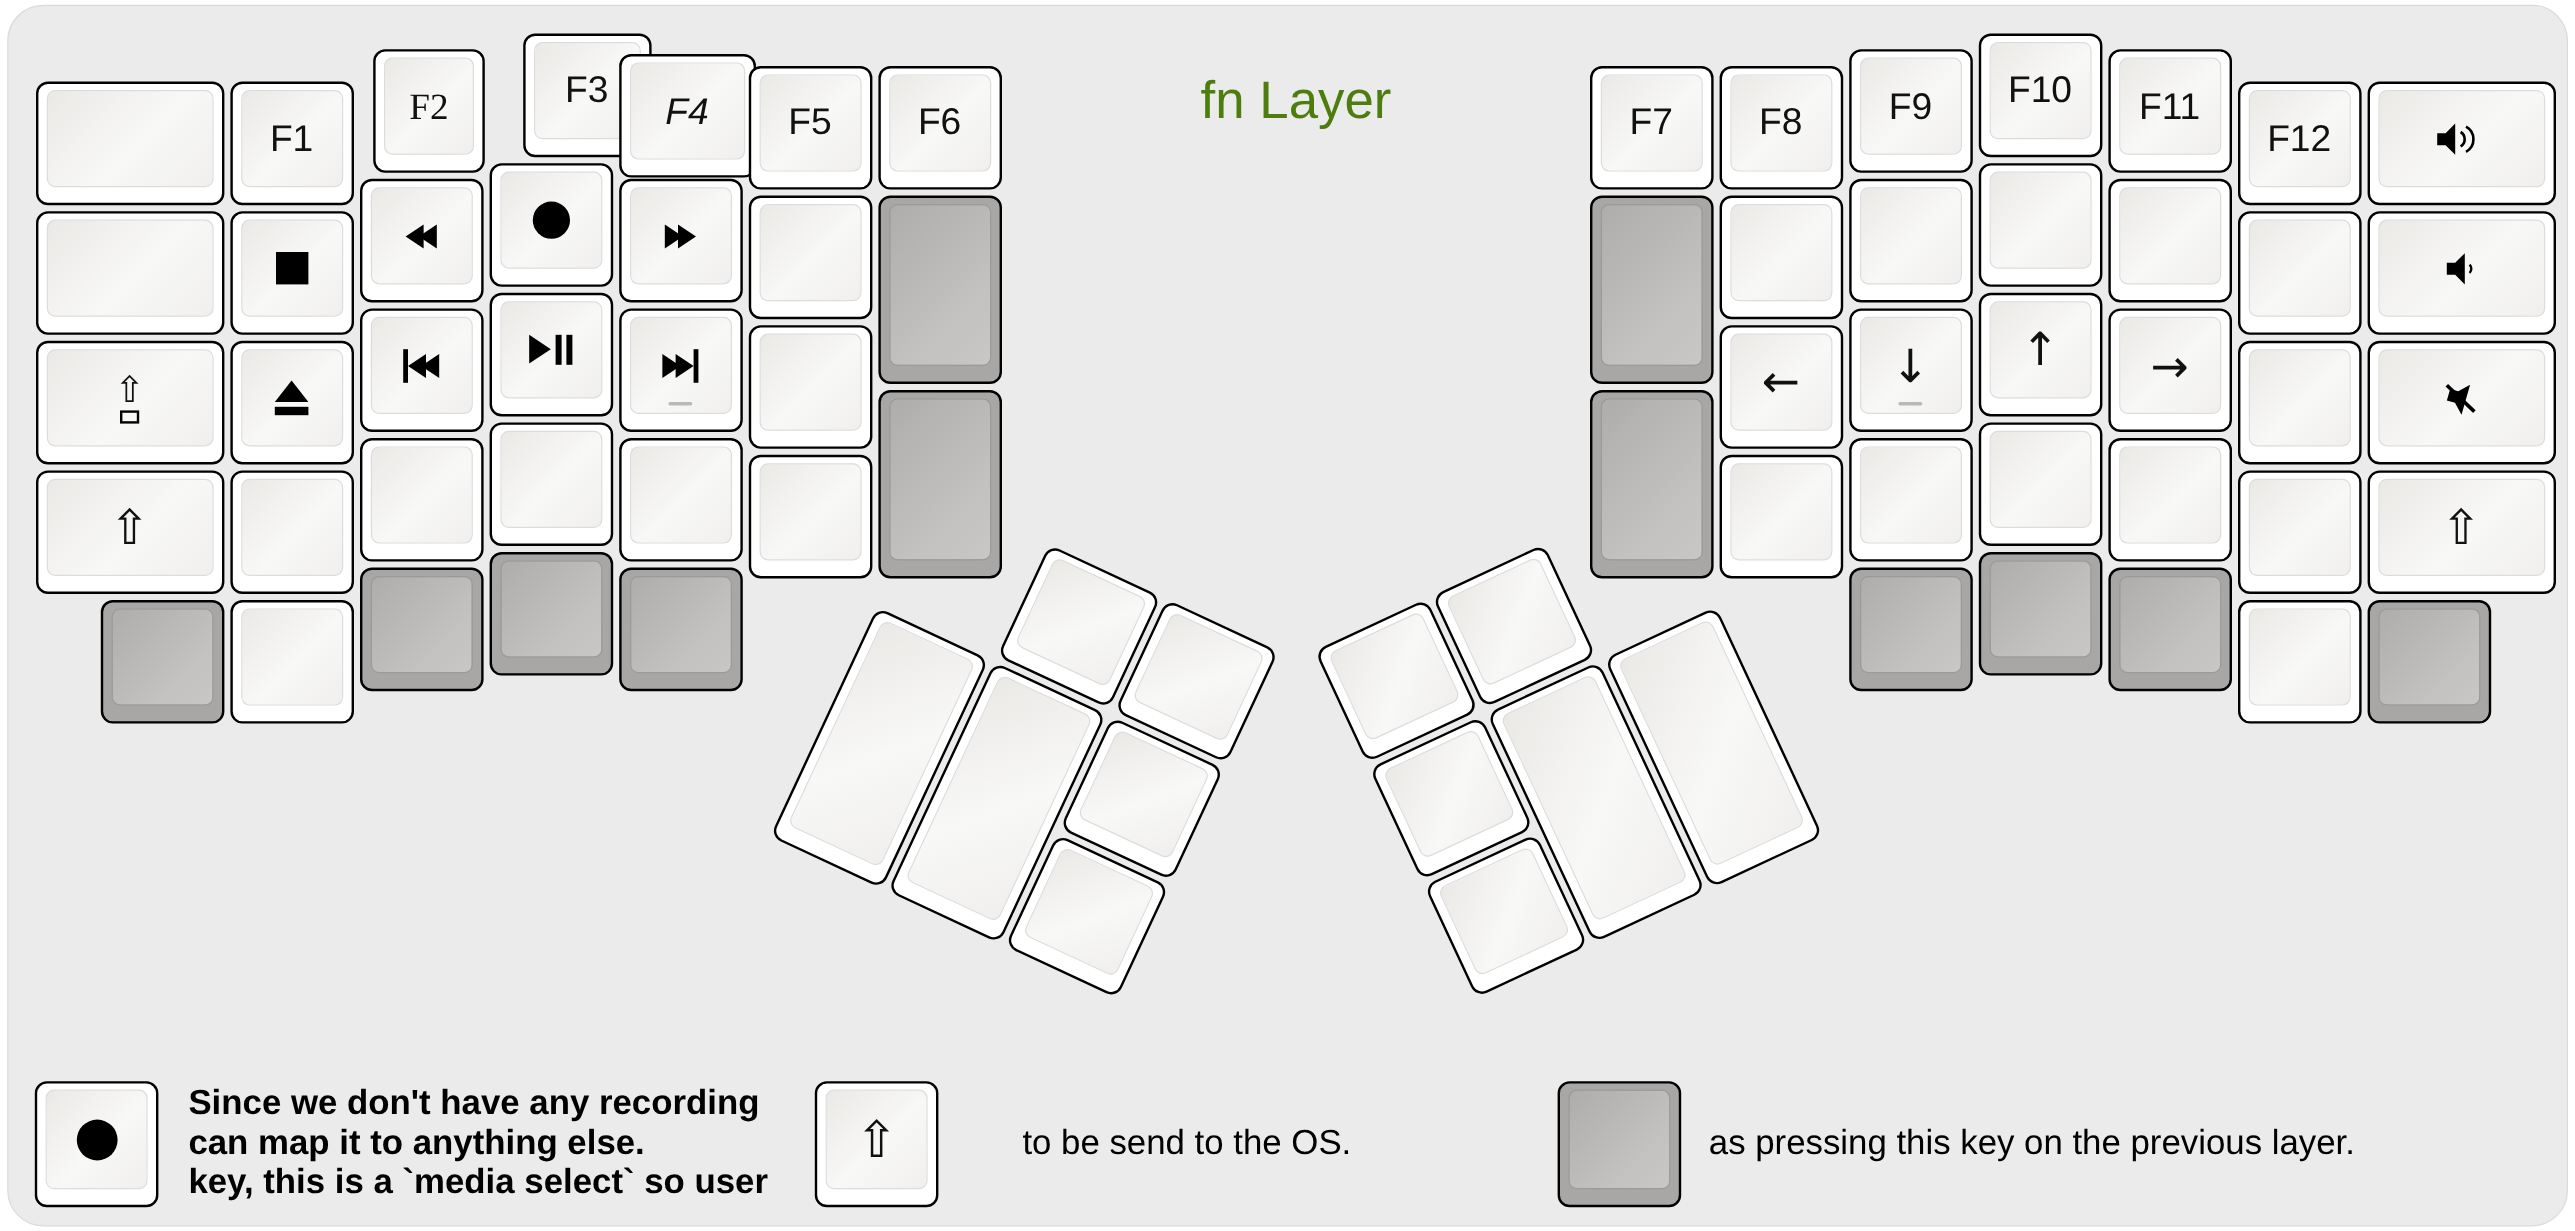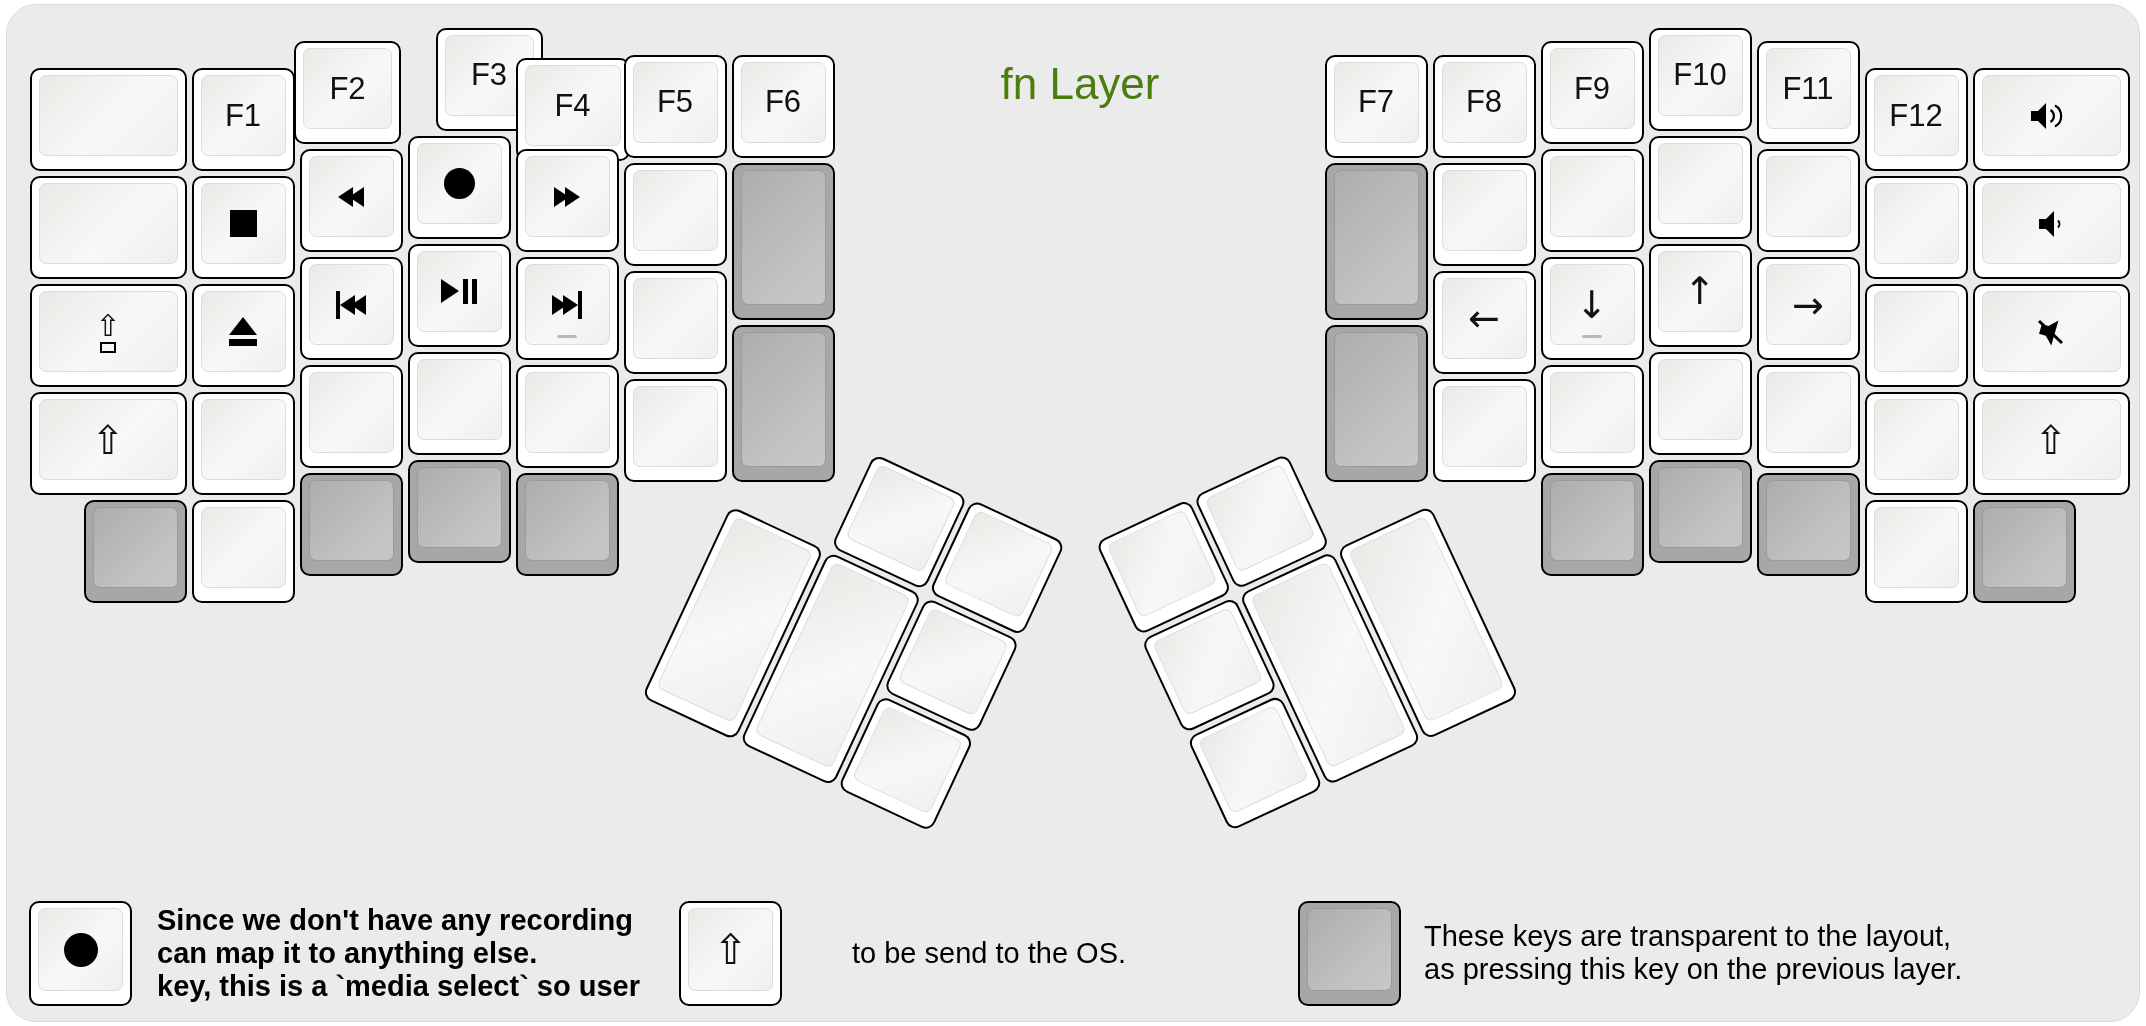--- a/index.html
+++ b/index.html
@@ -100,21 +100,21 @@
           <div class="keytop">
             <span class="eject">
               <span class="tri-up"></span>
               <span class="ebar"></span>
             </span>
           </div>
         </div>
         <div class="key" style="left: 184.5px; top: 387px; width: 103px; height: 103px;">
           <div class="keytop"></div>
         </div>
-        <div class="key" style="left: 287px; top: 36px; width: 107px; height: 103px;">
+        <div class="key" style="left: 304px; top: 36px; width: 93px; height: 103px; font-family: Liberation Serif, serif;">
           <div class="keytop">
             <span class="klabel">F2</span>
           </div>
         </div>
         <div class="key" style="left: 292.5px; top: 144px; width: 103px; height: 103px;">
           <div class="keytop">
             <span class="irow">
               <span class="tl"></span>
               <span class="tl"></span>
             </span>
@@ -153,21 +153,21 @@
               <span class="pbar"></span>
             </span>
           </div>
         </div>
         <div class="key" style="left: 400.5px; top: 346.5px; width: 103px; height: 103px;">
           <div class="keytop"></div>
         </div>
         <div class="key grey" style="left: 400.5px; top: 454.5px; width: 103px; height: 103px;">
           <div class="keytop"></div>
         </div>
-        <div class="key" style="left: 508.5px; top: 53px; width: 114px; height: 103px;">
+        <div class="key" style="left: 508.5px; top: 40px; width: 114px; height: 103px; font-style: italic;">
           <div class="keytop">
             <span class="klabel">F4</span>
           </div>
         </div>
         <div class="key" style="left: 508.5px; top: 144px; width: 103px; height: 103px;">
           <div class="keytop">
             <span class="irow">
               <span class="tr"></span>
               <span class="tr"></span>
             </span>
@@ -419,19 +419,18 @@
           </div>
           <div class="legend-text" style="left: 845px;">
             <div>to be send to the OS.</div>
           </div>
         </div>
         <div>
           <div class="key legend-key grey" style="left: 1291px;">
             <div class="keytop"></div>
           </div>
           <div class="legend-text" style="left: 1417px;">
-            <div>These keys are transparent to the layout,</div>
             <div>as pressing this key on the previous layer.</div>
           </div>
         </div>
       </div>
   </div>
 </div>
 
 </body></html>

